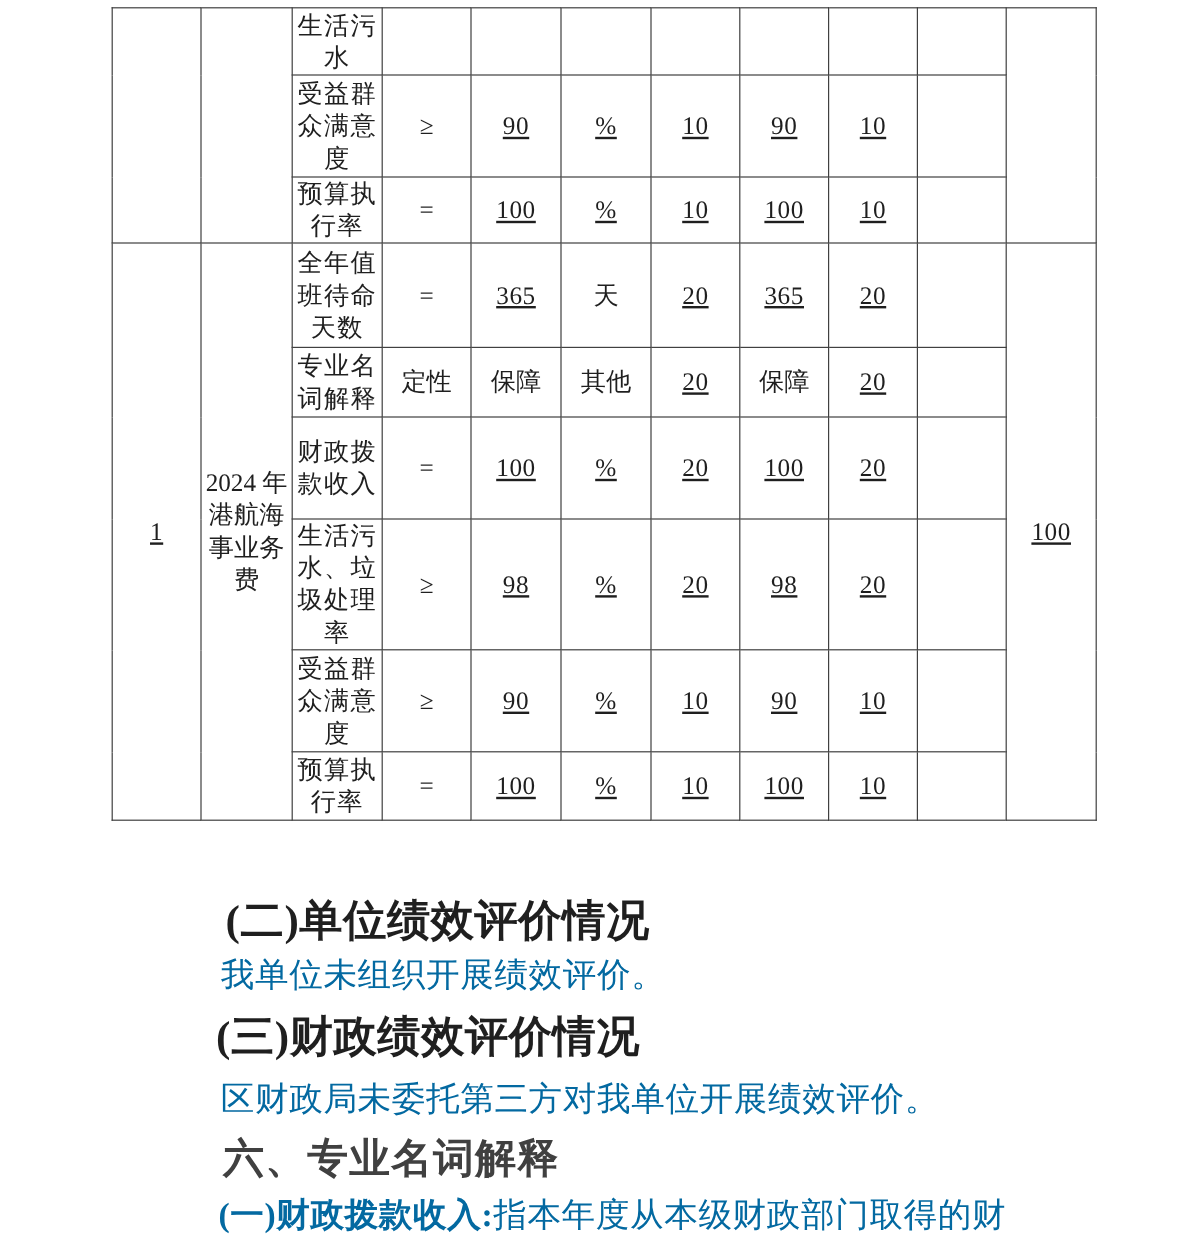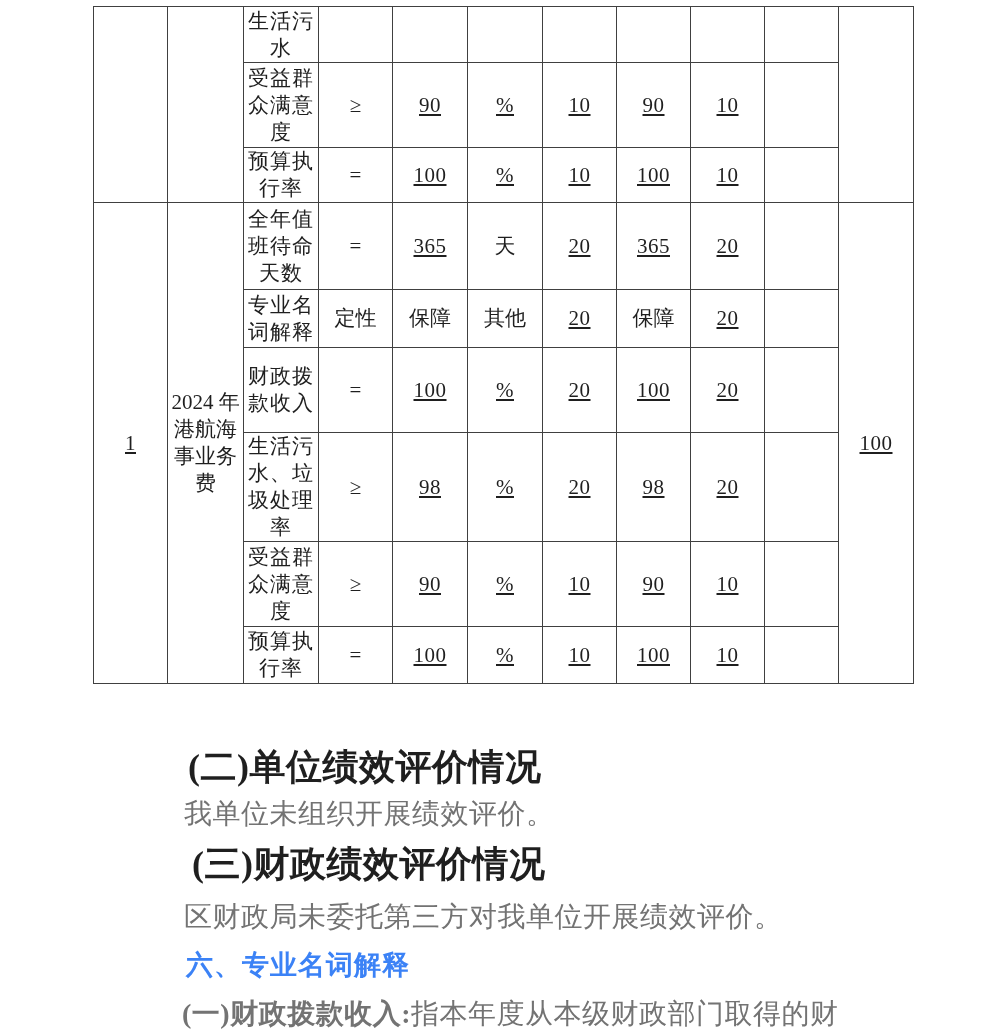--- a/index.html
+++ b/index.html
@@ -21,24 +21,24 @@
   }
   td.ind{
     text-align:left;padding:1px 1px 1px 4px;letter-spacing:1px;
   }
   td.proj{padding:0 2px;line-height:26px;margin-top:48px;}
   td.num{font-size:24px;letter-spacing:0.5px;text-decoration:underline;}
   td.sym{font-size:22px;}
   
   .abs{position:absolute;white-space:nowrap;}
   .h-kai{font-size:36px;font-weight:bold;line-height:34px;letter-spacing:0.5px;}
-  .p-kai{font-size:28px;line-height:34px;letter-spacing:0.5px;color:#737373;}
+  .p-kai{font-size:28px;line-height:34px;letter-spacing:0.5px;color:#0369a1;}
   .h-hei{
-    font-family:Liberation Mono, monospace;
-    font-size:27px;font-weight:bold;line-height:34px;color:#3b82f6;letter-spacing:1px;
+    font-family:Liberation Serif, serif;
+    font-size:34px;font-weight:bold;line-height:34px;color:#404040;letter-spacing:1px;
   }
   .lead-bold{font-weight:bold;font-family:Liberation Serif, serif;}
 </style>
 </head>
 <body>
 
 <table class="ptable">
   <colgroup>
     <col style="width:74px">
       <col style="width:76px">
@@ -151,21 +151,21 @@
     <td class="num">10</td>
     <td></td>
   </tr>
 </tbody>
   </table>
 
 <div class="abs h-kai" style="left:188px;top:750px">(二)单位绩效评价情况</div>
 
 <div class="abs p-kai" style="left:184px;top:797px">我单位未组织开展绩效评价。</div>
 
-<div class="abs h-kai" style="left:192px;top:847px">(三)财政绩效评价情况</div>
+<div class="abs h-kai" style="left:180px;top:847px">(三)财政绩效评价情况</div>
 
 <div class="abs p-kai" style="left:184px;top:900px">区财政局未委托第三方对我单位开展绩效评价。</div>
 
 <div class="abs h-hei" style="left:186px;top:950px">六、专业名词解释</div>
 
 <div class="abs p-kai" style="left:182px;top:997px">
   <span class="lead-bold">(一)财政拨款收入:</span><span>指本年度从本级财政部门取得的财</span>
 </div>
 
 </body></html>

